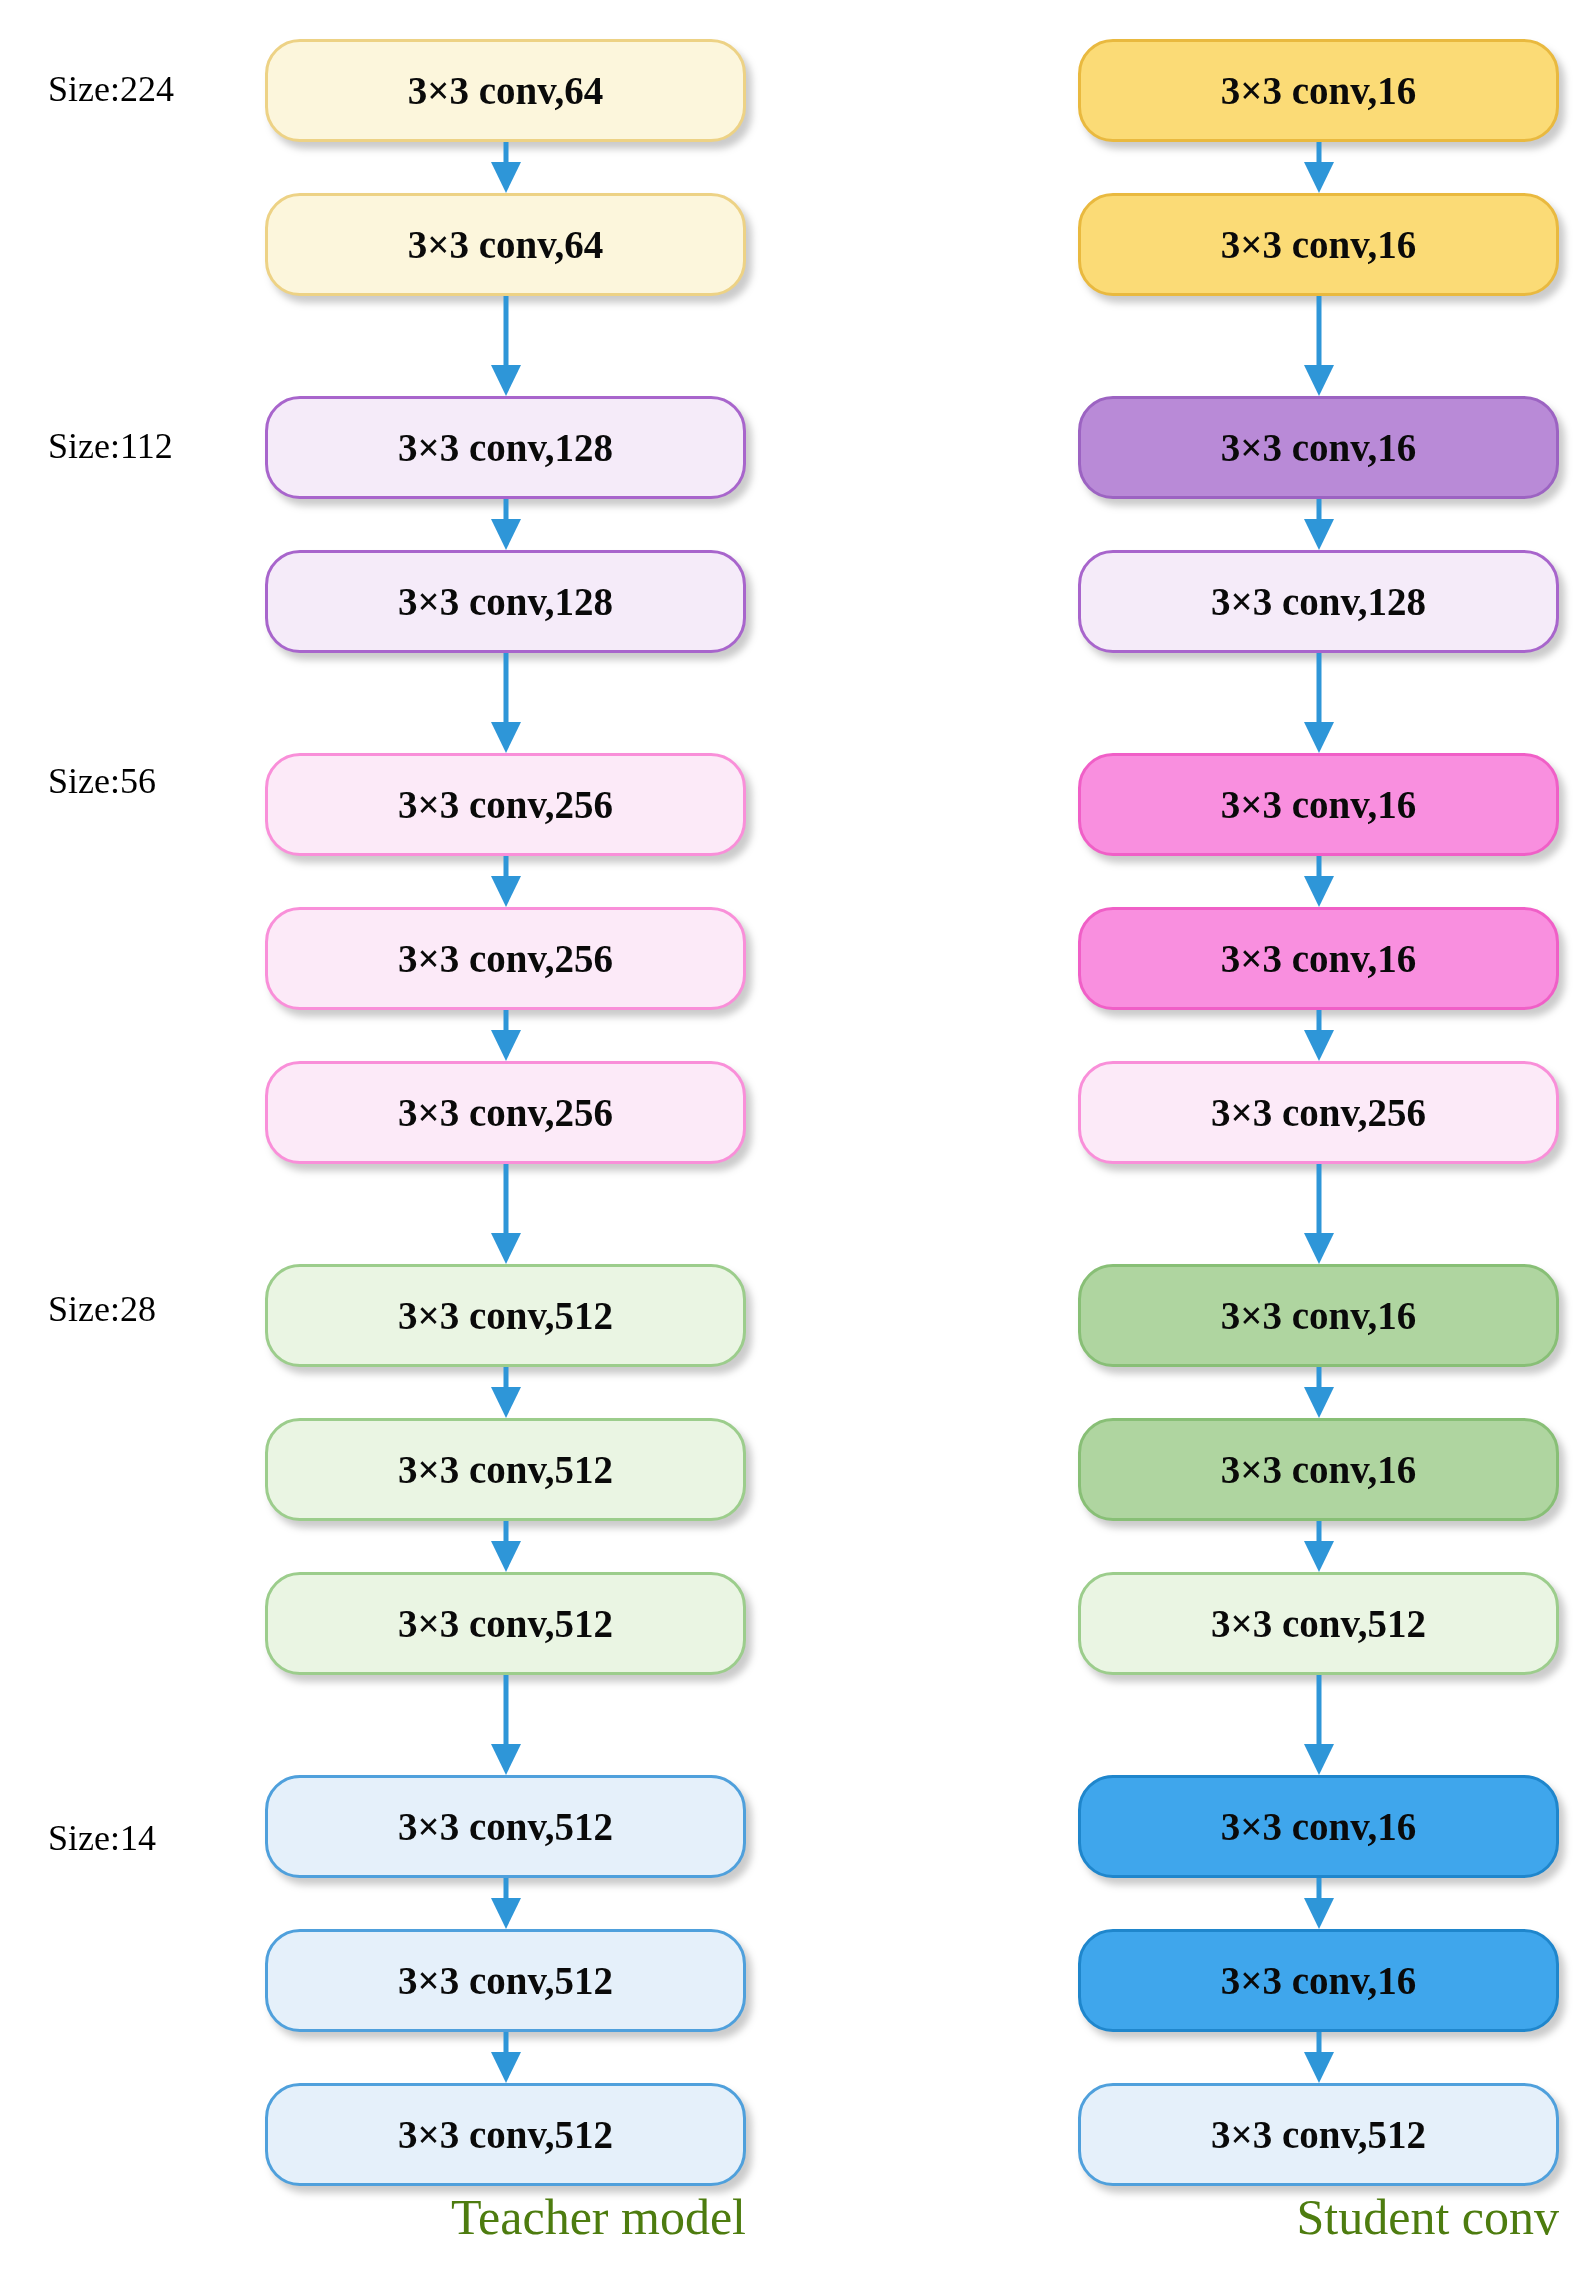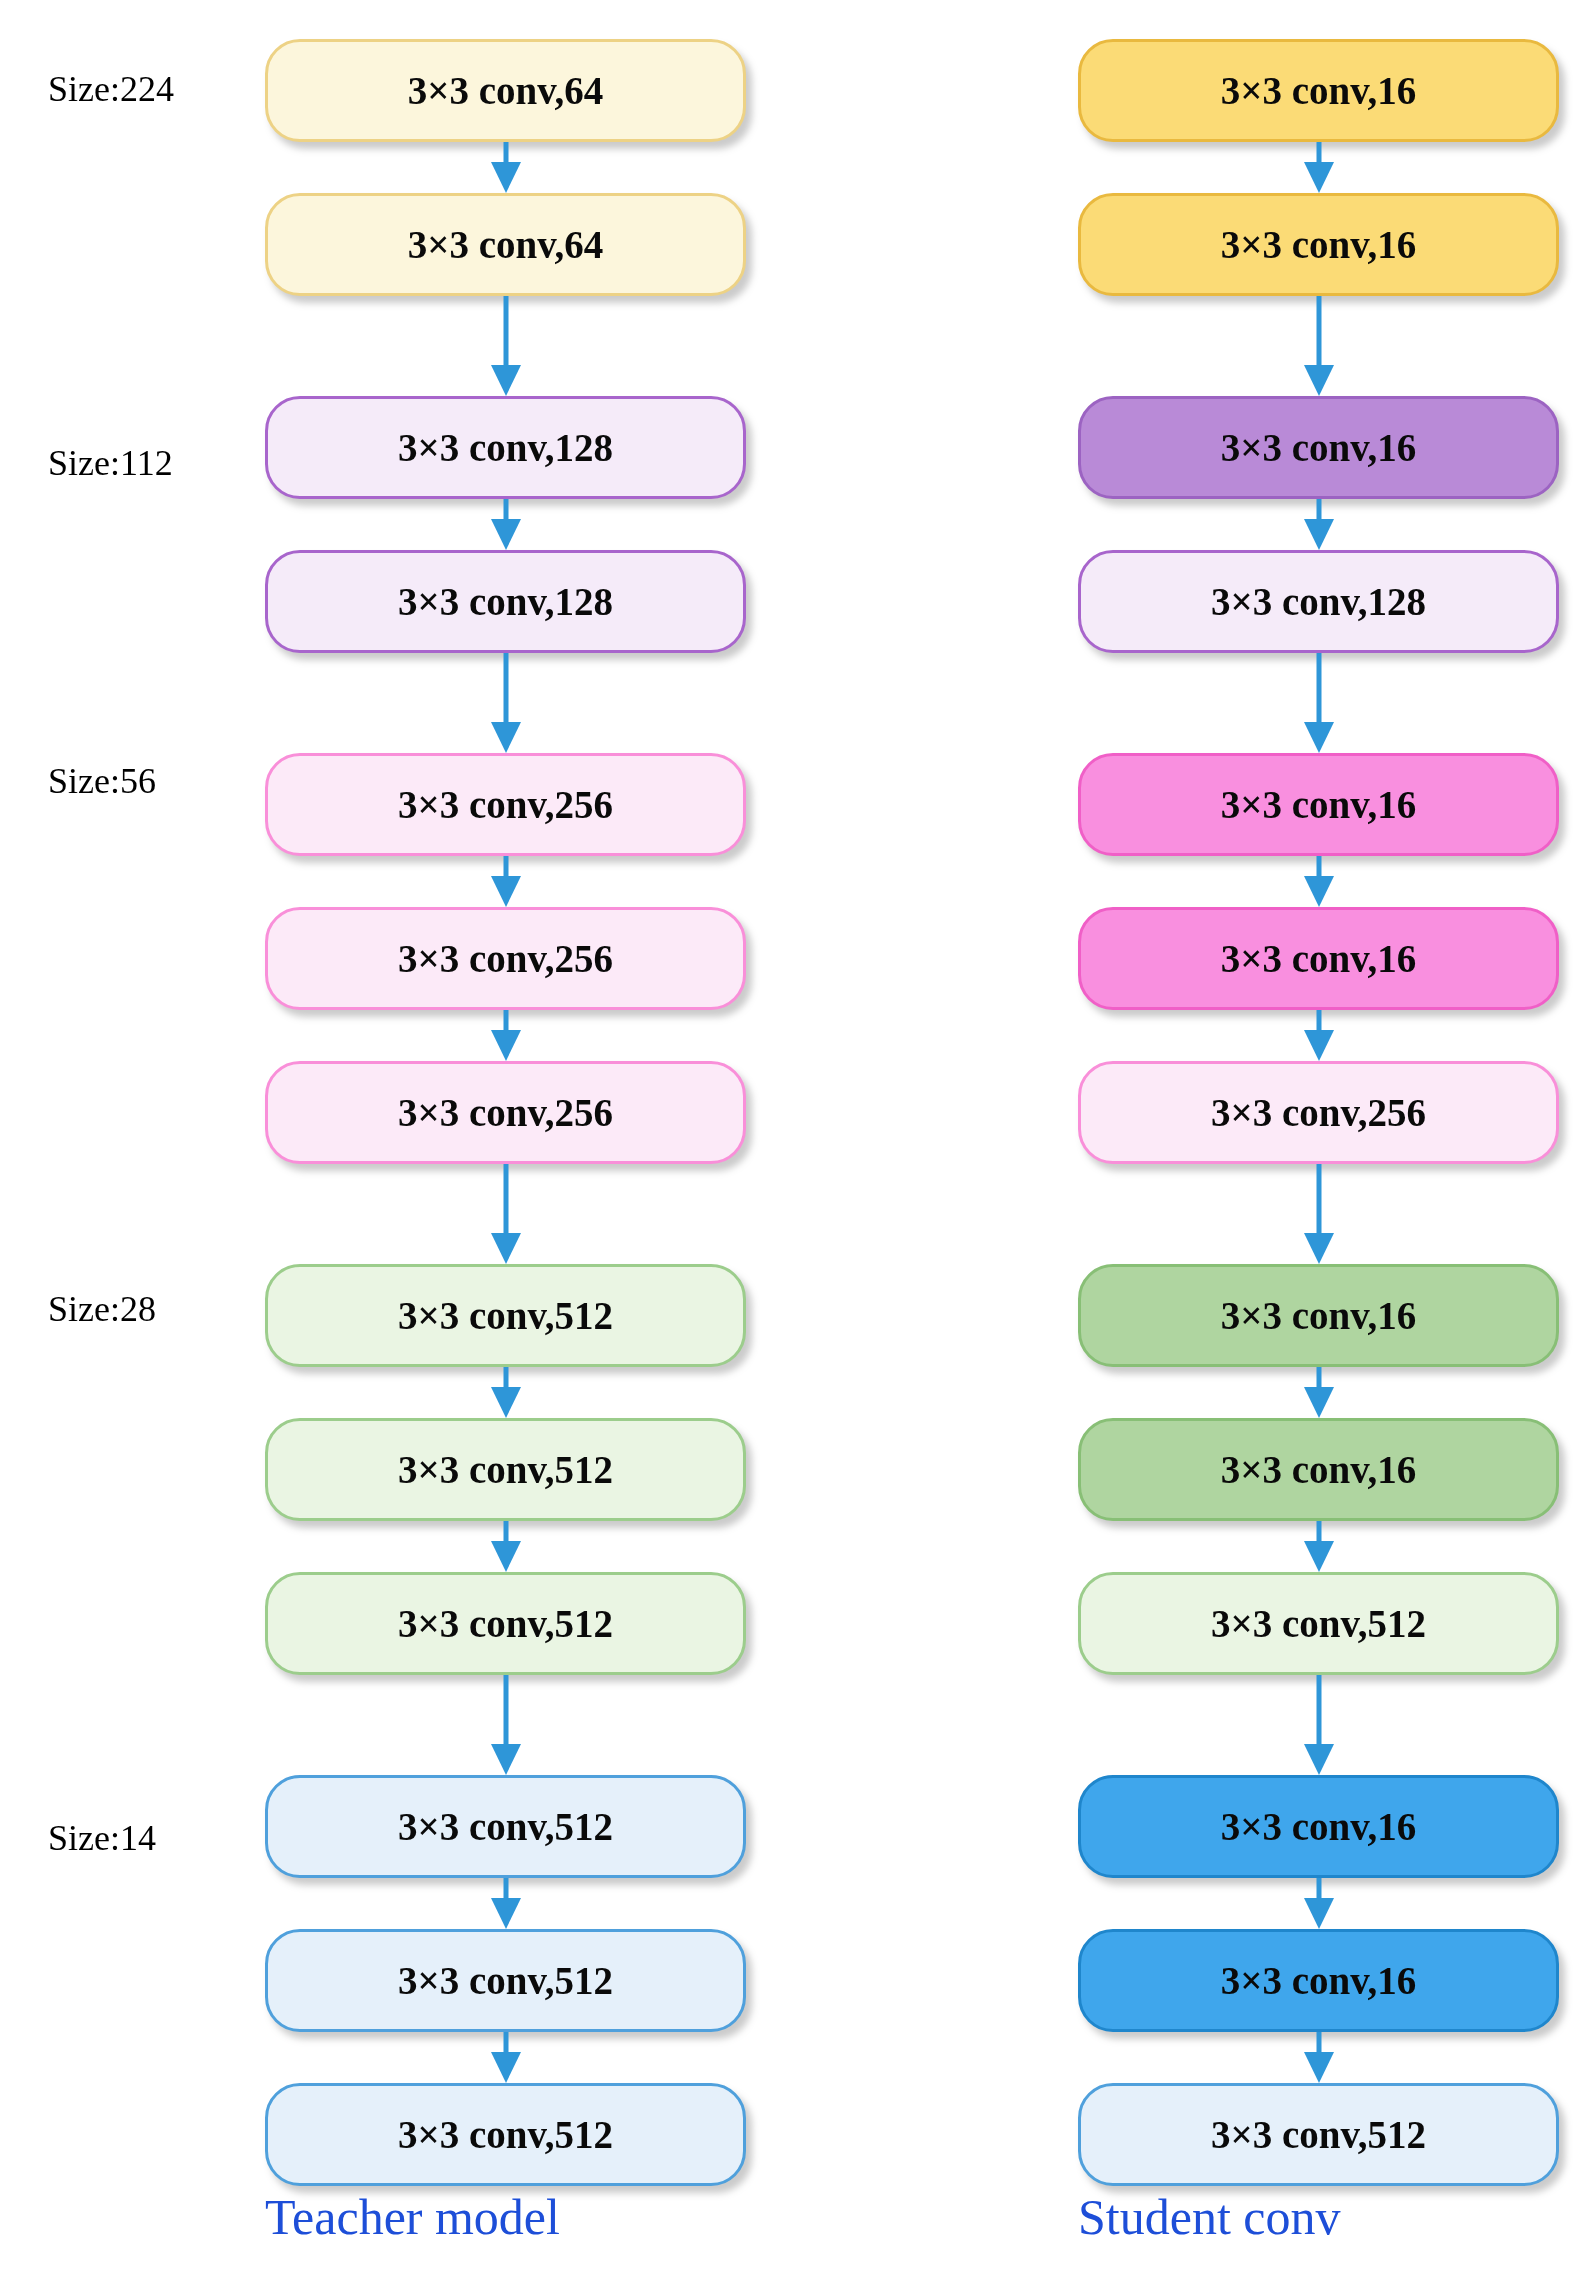--- a/index.html
+++ b/index.html
@@ -14,21 +14,21 @@
   
   .size-label {
     position:absolute;
     left:48px;
     font-size:36px;
     line-height:51px;
     color:#000;
     white-space:nowrap;
   }
   .size-label-0 { top:64px;   }
-  .size-label-1 { top:438px;font-family:Liberation Serif, serif;  }
+  .size-label-1 { top:421px;font-family:Liberation Serif, serif;  }
   .size-label-2 { top:756px;font-family:Liberation Serif, serif; }
   .size-label-3 { top:1284px; }
   .size-label-4 { top:1793px;margin-top:20px; }
 
   
   .col {
     position:absolute;
     top:39px;
     width:481px;
     display:flex;
@@ -74,23 +74,23 @@
     border-right:15px solid transparent;
     border-top:31px solid var(--arrow,#2E96D8);
   }
 
   
   .caption {
     position:absolute;
     top:2189px;
     width:481px;
     line-height:57px;
-    text-align:left;
+    text-align:right;
     font-size:50px;
-    color:#1d4ed8;
+    color:#4d7c0f;
     white-space:nowrap;
   }
   .caption-teacher { left:265px;  }
   .caption-student { left:1078px; }
 </style>
 </head>
 <body>
 
 <div class="size-label size-label-0">Size:224</div>
 <div class="size-label size-label-1">Size:112</div>

